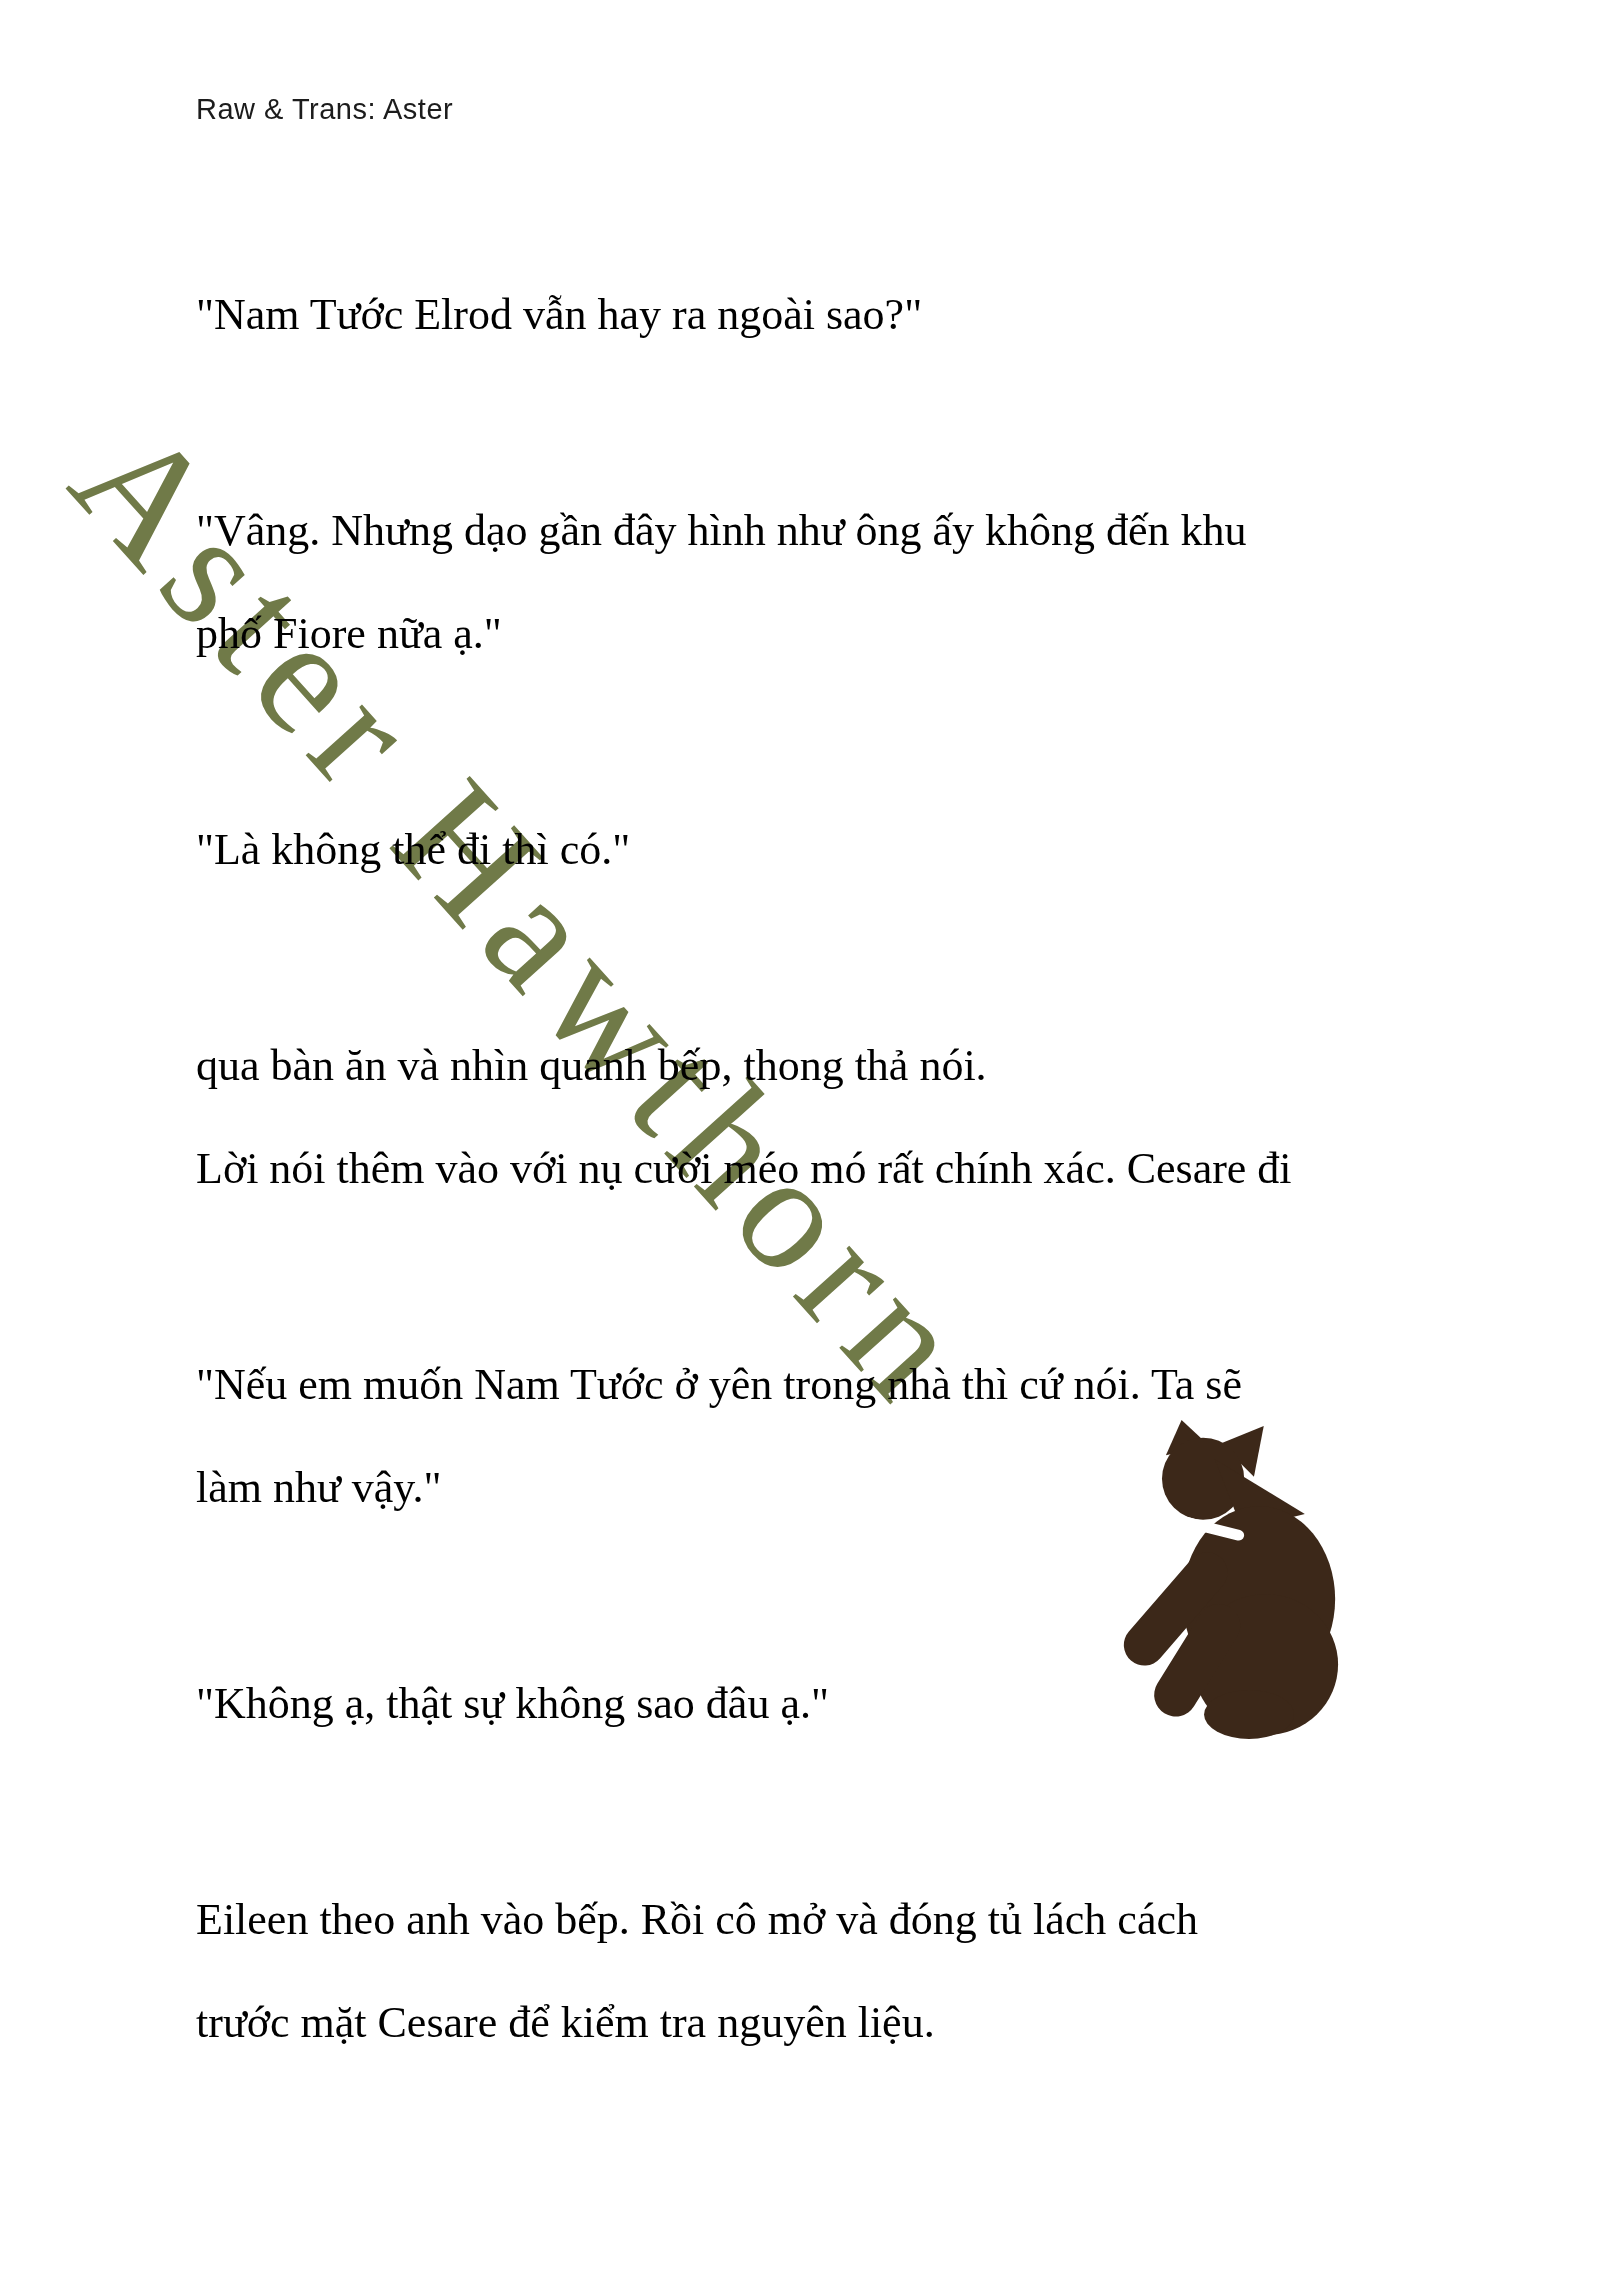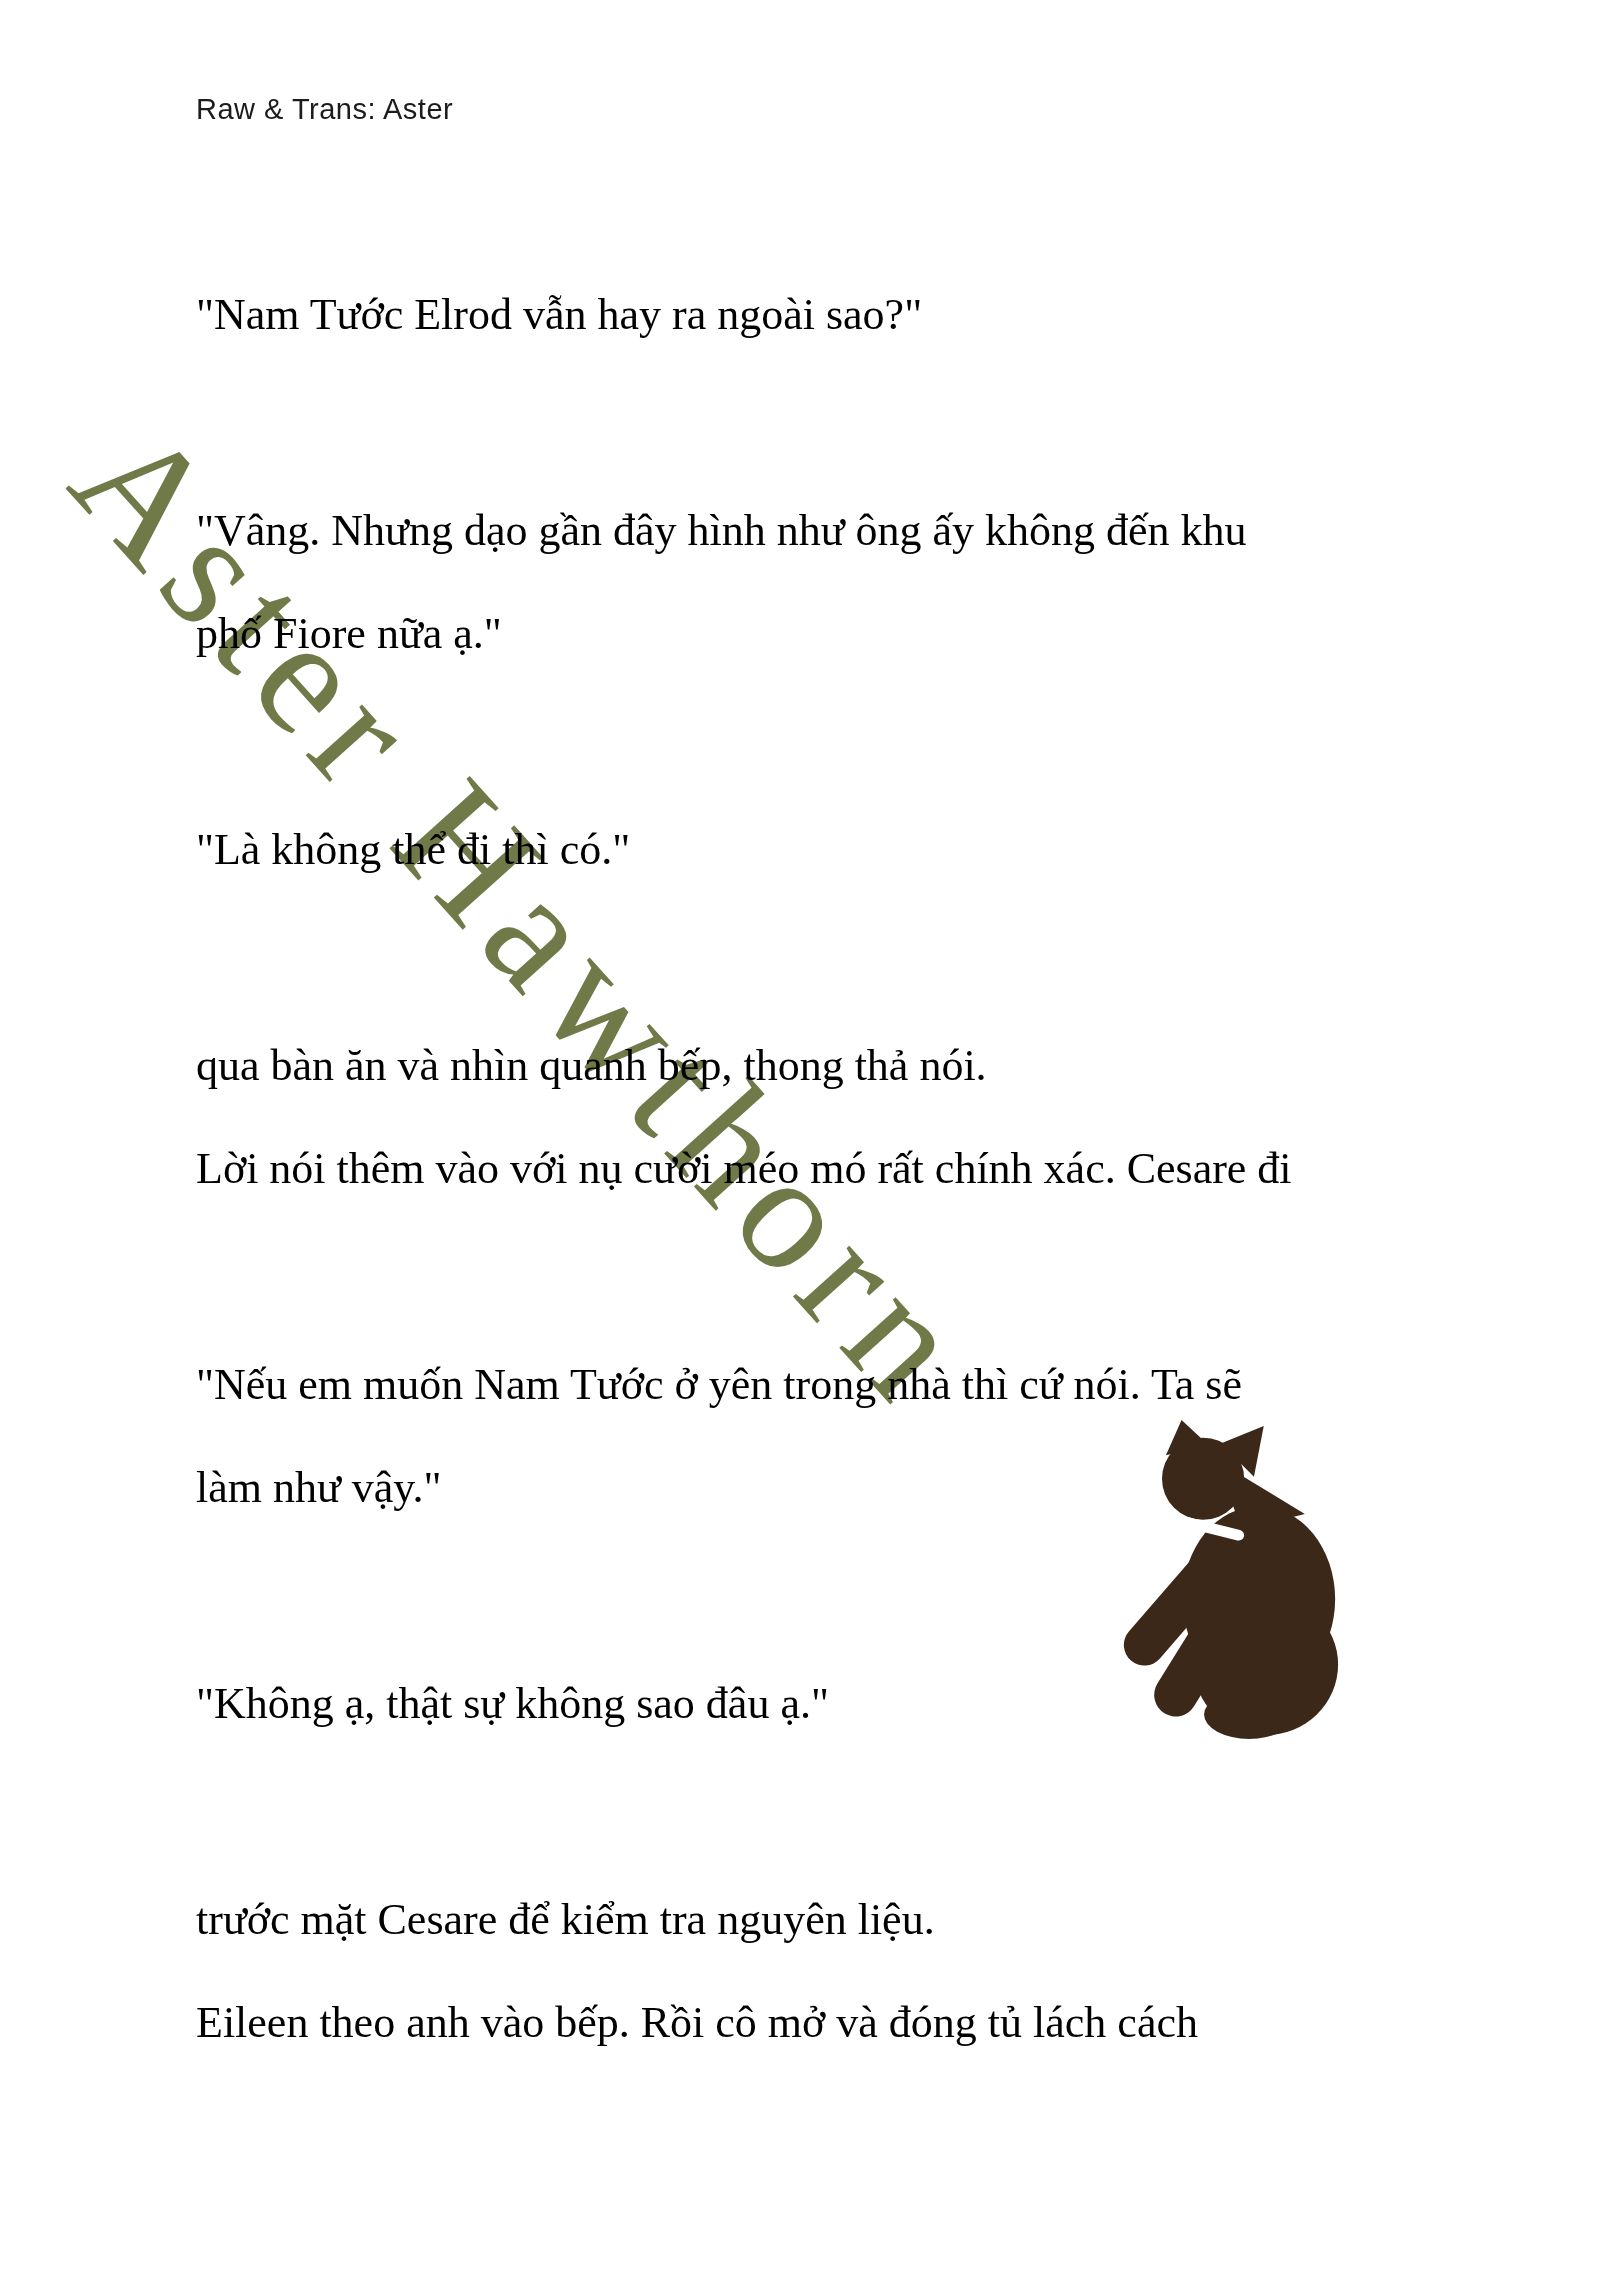--- a/index.html
+++ b/index.html
@@ -93,22 +93,22 @@
     <p class="paragraph">
       <span class="line">"Nếu em muốn Nam Tước ở yên trong nhà thì cứ nói. Ta sẽ</span>
       <span class="line">làm như vậy."</span>
     </p>
 
     <p class="paragraph">
       <span class="line">"Không ạ, thật sự không sao đâu ạ."</span>
     </p>
 
     <p class="paragraph">
+      <span class="line">Eileen theo anh vào bếp. Rồi cô mở và đóng tủ lách cách</span>
       <span class="line">trước mặt Cesare để kiểm tra nguyên liệu.</span>
-      <span class="line">Eileen theo anh vào bếp. Rồi cô mở và đóng tủ lách cách</span>
     </p>
 
   </div>
 
   <div class="cat">
     <svg viewBox="0 0 230 330" xmlns="http://www.w3.org/2000/svg">
       <g fill="currentColor">
 
         <polygon points="50,38 66,2 94,28"></polygon>
         <polygon points="106,26 150,8 140,60"></polygon>

